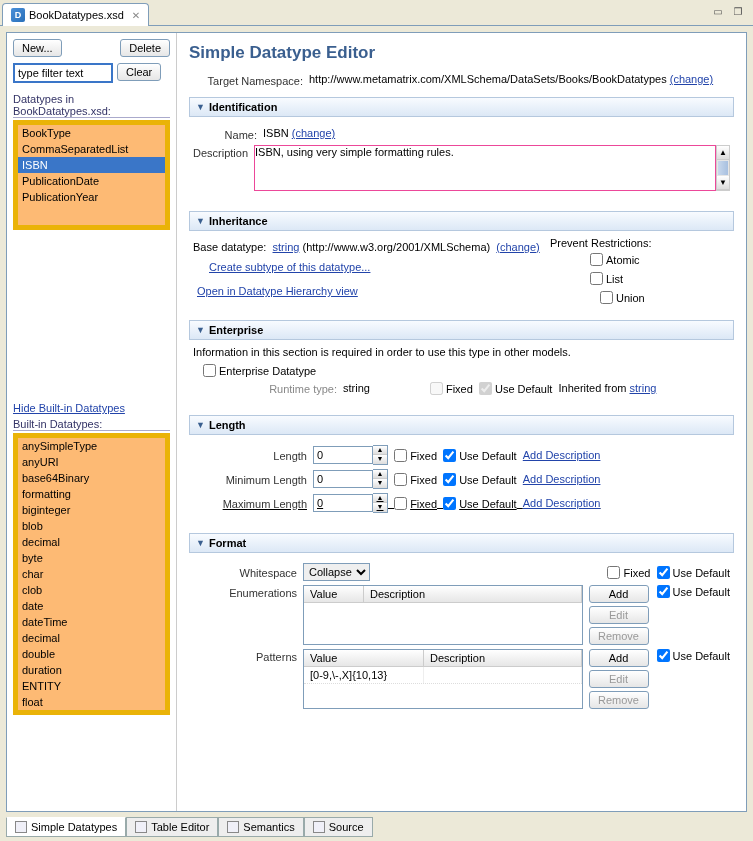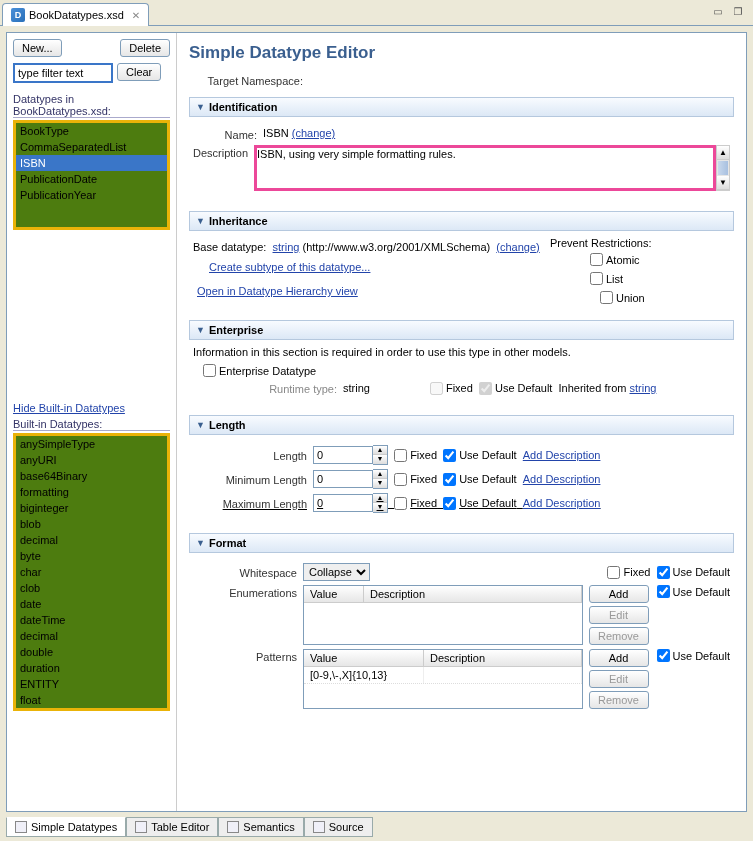--- a/index.html
+++ b/index.html
@@ -10,51 +10,51 @@
 .tab-icon{width:14px;height:14px;background:linear-gradient(135deg,#4a90d9,#2a70b9);border-radius:2px;display:flex;align-items:center;justify-content:center;color:#fff;font-size:9px;font-weight:bold}
 .win-ctrls{position:absolute;right:8px;top:4px;display:flex;gap:6px}
 .win-ctrls div{width:14px;height:14px;cursor:pointer;display:flex;align-items:center;justify-content:center;font-size:10px;color:#555}
 .frame{margin:6px;border:1px solid #7f9db9;background:#fff;height:780px;display:flex}
 .left{width:170px;border-right:1px solid #ccc;background:#fff;display:flex;flex-direction:column;padding:6px}
 .row{display:flex;gap:4px;align-items:flex-start;margin-bottom:6px}
 button{padding:2px 8px;border:1px solid #7f9db9;background:linear-gradient(#fff,#e6e6e6);border-radius:3px;cursor:pointer}
 input[type=text]{border:1px solid #7f9db9;padding:2px 3px;width:100%}
 input.filter{border:2px solid #3a76c8;width:100px}
 .section-title{color:#336;font-size:11px;margin:4px 0 2px 0;font-weight:normal;border-bottom:1px solid #aac}
-.listbox{border:3px solid #eab308;background:#4d7c0f;overflow-y:auto}
+.listbox{border:5px solid #eab308;background:#fdba74;overflow-y:auto}
 .listbox .item{padding:2px 4px;cursor:pointer}
 .listbox .item.sel{background:#3a76c8;color:#fff}
 .link{color:#2244aa;text-decoration:underline;cursor:pointer}
 .right{flex:1;padding:8px 12px;overflow-y:auto}
 h1{color:#3a5f8f;font-size:17px;font-weight:bold;margin:2px 0 10px 0}
 .lbl{text-align:right;padding-right:6px;color:#333}
 .fieldrow{display:flex;margin:4px 0;align-items:flex-start}
 .fieldrow .lbl{width:120px;padding-top:2px}
 .sect-hdr{background:linear-gradient(#f8fbff,#dce8f6);border:1px solid #b5c8de;padding:3px 6px;color:#2a4a7a;font-weight:bold;margin-top:10px;display:flex;align-items:center;gap:4px;cursor:pointer}
 .tw{color:#3a5f8f;font-size:9px}
 .sect-body{padding:6px 4px}
-textarea{border:3px solid #ec4899;width:100%;height:46px;font-family:inherit;font-size:11px;padding:0;resize:none}
+textarea{border:1px solid #ec4899;width:100%;height:46px;font-family:inherit;font-size:11px;padding:0;resize:none}
 .scrollbar-v{width:16px;background:#e6e6e6;border:1px solid #ccc;height:46px;display:flex;flex-direction:column}
 .sb-btn{height:14px;background:linear-gradient(#fff,#ddd);border-bottom:1px solid #ccc;text-align:center;font-size:8px;line-height:14px}
 .sb-thumb{flex:1;background:linear-gradient(90deg,#c8d8ec,#a8c0e0);margin:1px}
 .spinner{display:flex;align-items:center}
 .spinner input{width:60px}
 .spin-btns{display:flex;flex-direction:column;border:1px solid #7f9db9;border-left:none}
 .spin-btns div{width:14px;height:9px;font-size:7px;text-align:center;line-height:8px;background:linear-gradient(#fff,#ddd);cursor:pointer}
 .spin-btns div:first-child{border-bottom:1px solid #ccc}
 select{border:1px solid #7f9db9;padding:1px}
 .grid{border:1px solid #7f9db9;min-height:60px;background:#fff}
 .grid-hdr{display:flex;background:linear-gradient(#fff,#e6e6e6);border-bottom:1px solid #ccc}
 .grid-hdr div{padding:2px 6px;border-right:1px solid #ccc}
 .grid-row{display:flex;border-bottom:1px dotted #ddd}
 .grid-row div{padding:2px 6px;border-right:1px solid #eee}
 .btncol{display:flex;flex-direction:column;gap:3px;margin-left:6px}
 .btncol button{width:60px}
 button:disabled{color:#999}
-.checkrow{display:flex;align-items:center;gap:3px}
+.checkrow{display:flex;align-items:flex-end;gap:3px}
 .bottom-tabs{display:flex;gap:0;margin:0 6px;position:relative;top:-1px}
 .btab{display:flex;align-items:center;gap:4px;padding:3px 8px;border:1px solid #9aa;background:#eee;cursor:pointer}
 .btab.active{background:#fff;border-top:1px solid #fff}
 .btab-icon{width:12px;height:12px;border:1px solid #888;background:#f0f0f8}
 .scrollable{max-height:312px;overflow-y:scroll}
 .scrollable::-webkit-scrollbar{width:16px}
 .scrollable::-webkit-scrollbar-track{background:#e6e6e6}
 .scrollable::-webkit-scrollbar-thumb{background:linear-gradient(90deg,#c8d8ec,#a8c0e0);border:1px solid #9ab}
 .gray{color:#888}
 </style>
@@ -115,20 +115,24 @@
         <div class="item">duration</div>
         <div class="item">ENTITY</div>
         <div class="item">float</div>
       </div>
   </div>
 
   <div class="right">
     <h1>Simple Datatype Editor</h1>
     <div class="fieldrow">
       <div class="lbl">Target Namespace:</div>
+      <div style="flex:1">
+        <span>http://www.metamatrix.com/XMLSchema/DataSets/Books/BookDatatypes</span>
+        <span class="link">(change)</span>
+      </div>
     </div>
 
     <div class="sect-hdr">
         <span class="tw">▼</span>
         <span>Identification</span>
       </div>
     <div class="sect-body">
       <div class="fieldrow">
         <div class="lbl" style="width:70px">Name:</div>
         <span>ISBN</span>&nbsp;

